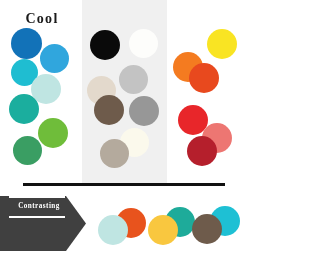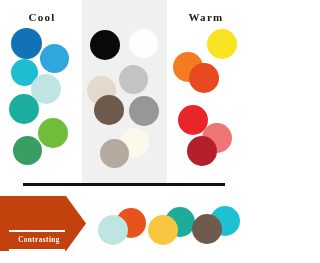--- a/index.html
+++ b/index.html
@@ -28,21 +28,21 @@
     width: 85px;
     height: 185px;
     background: #f0f0f0;
   }
   
   .col-heading {
     position: absolute;
     top: 11px;
     font-family: "Liberation Serif", serif;
     font-weight: bold;
-    font-size: 11px;
+    font-size: 14px;
     letter-spacing: 1.3px;
     color: #1b1b1b;
     text-align: center;
     width: 80px;
   }
   .heading-cool    { left: 2px; }
   .heading-neutral { left: 84px; }
   .heading-warm    { left: 166px; }
 
   
@@ -61,27 +61,27 @@
     background: #111111;
   }
 
   
   .banner {
     position: absolute;
     left: 0px;
     top: 196px;
     width: 86px;
     height: 55px;
-    background: #c2410c;
+    background: #404040;
     -webkit-clip-path: polygon(0 0, 66px 0, 86px 50%, 66px 100%, 0 100%);
     clip-path: polygon(0 0, 66px 0, 86px 50%, 66px 100%, 0 100%);
     display: flex;
     flex-direction: column;
     align-items: flex-start;
-    justify-content: flex-end;
+    justify-content: flex-start;
   }
   .banner-rule {
     width: 56px;
     height: 2px;
     background: #ffffff;
     margin-left: 9px;
   }
   .banner-text {
     margin: 4px 0 4px 9px;
     width: 60px;
@@ -98,21 +98,20 @@
   .combo-dot { position: absolute; border-radius: 50%; }
 </style>
 </head>
 <body>
 
 <div id="palette-board">
 
   <div class="neutral-panel"></div>
 
   <div class="col-heading heading-cool">Cool</div>
-  <div class="col-heading heading-warm">Warm</div>
 
   <div id="swatch-layer">
       <div>
         <div class="dot" style="left: 11px; top: 28px; width: 31px; height: 31px; background: rgb(18, 114, 184);"></div>
         <div class="dot" style="left: 40px; top: 44px; width: 29px; height: 29px; background: rgb(48, 166, 221);"></div>
         <div class="dot" style="left: 11px; top: 59px; width: 27px; height: 27px; background: rgb(31, 189, 209);"></div>
         <div class="dot" style="left: 31px; top: 74px; width: 30px; height: 30px; background: rgb(191, 229, 226);"></div>
         <div class="dot" style="left: 9px; top: 94px; width: 30px; height: 30px; background: rgb(27, 174, 158);"></div>
         <div class="dot" style="left: 38px; top: 118px; width: 30px; height: 30px; background: rgb(111, 189, 58);"></div>
         <div class="dot" style="left: 13px; top: 136px; width: 29px; height: 29px; background: rgb(58, 158, 99);"></div>

